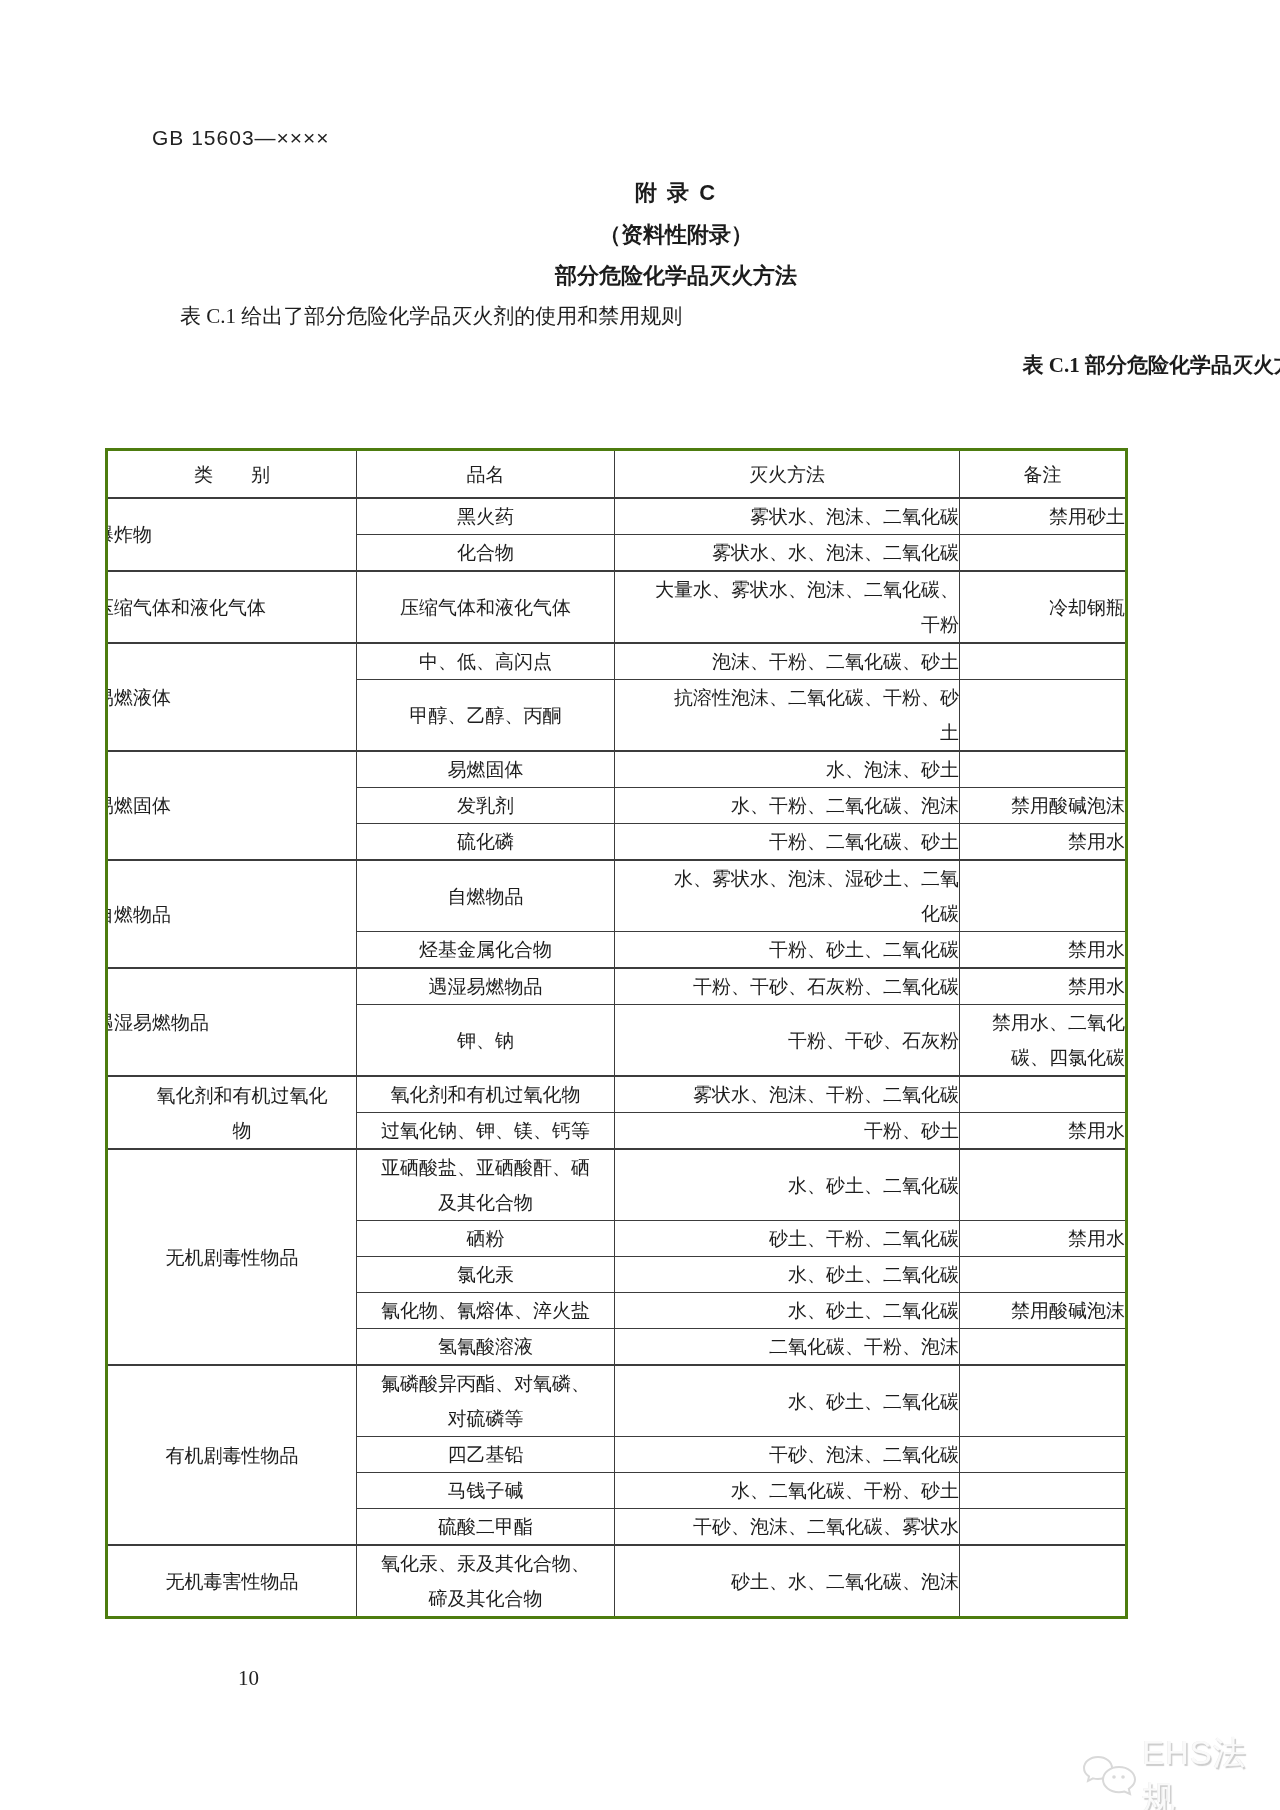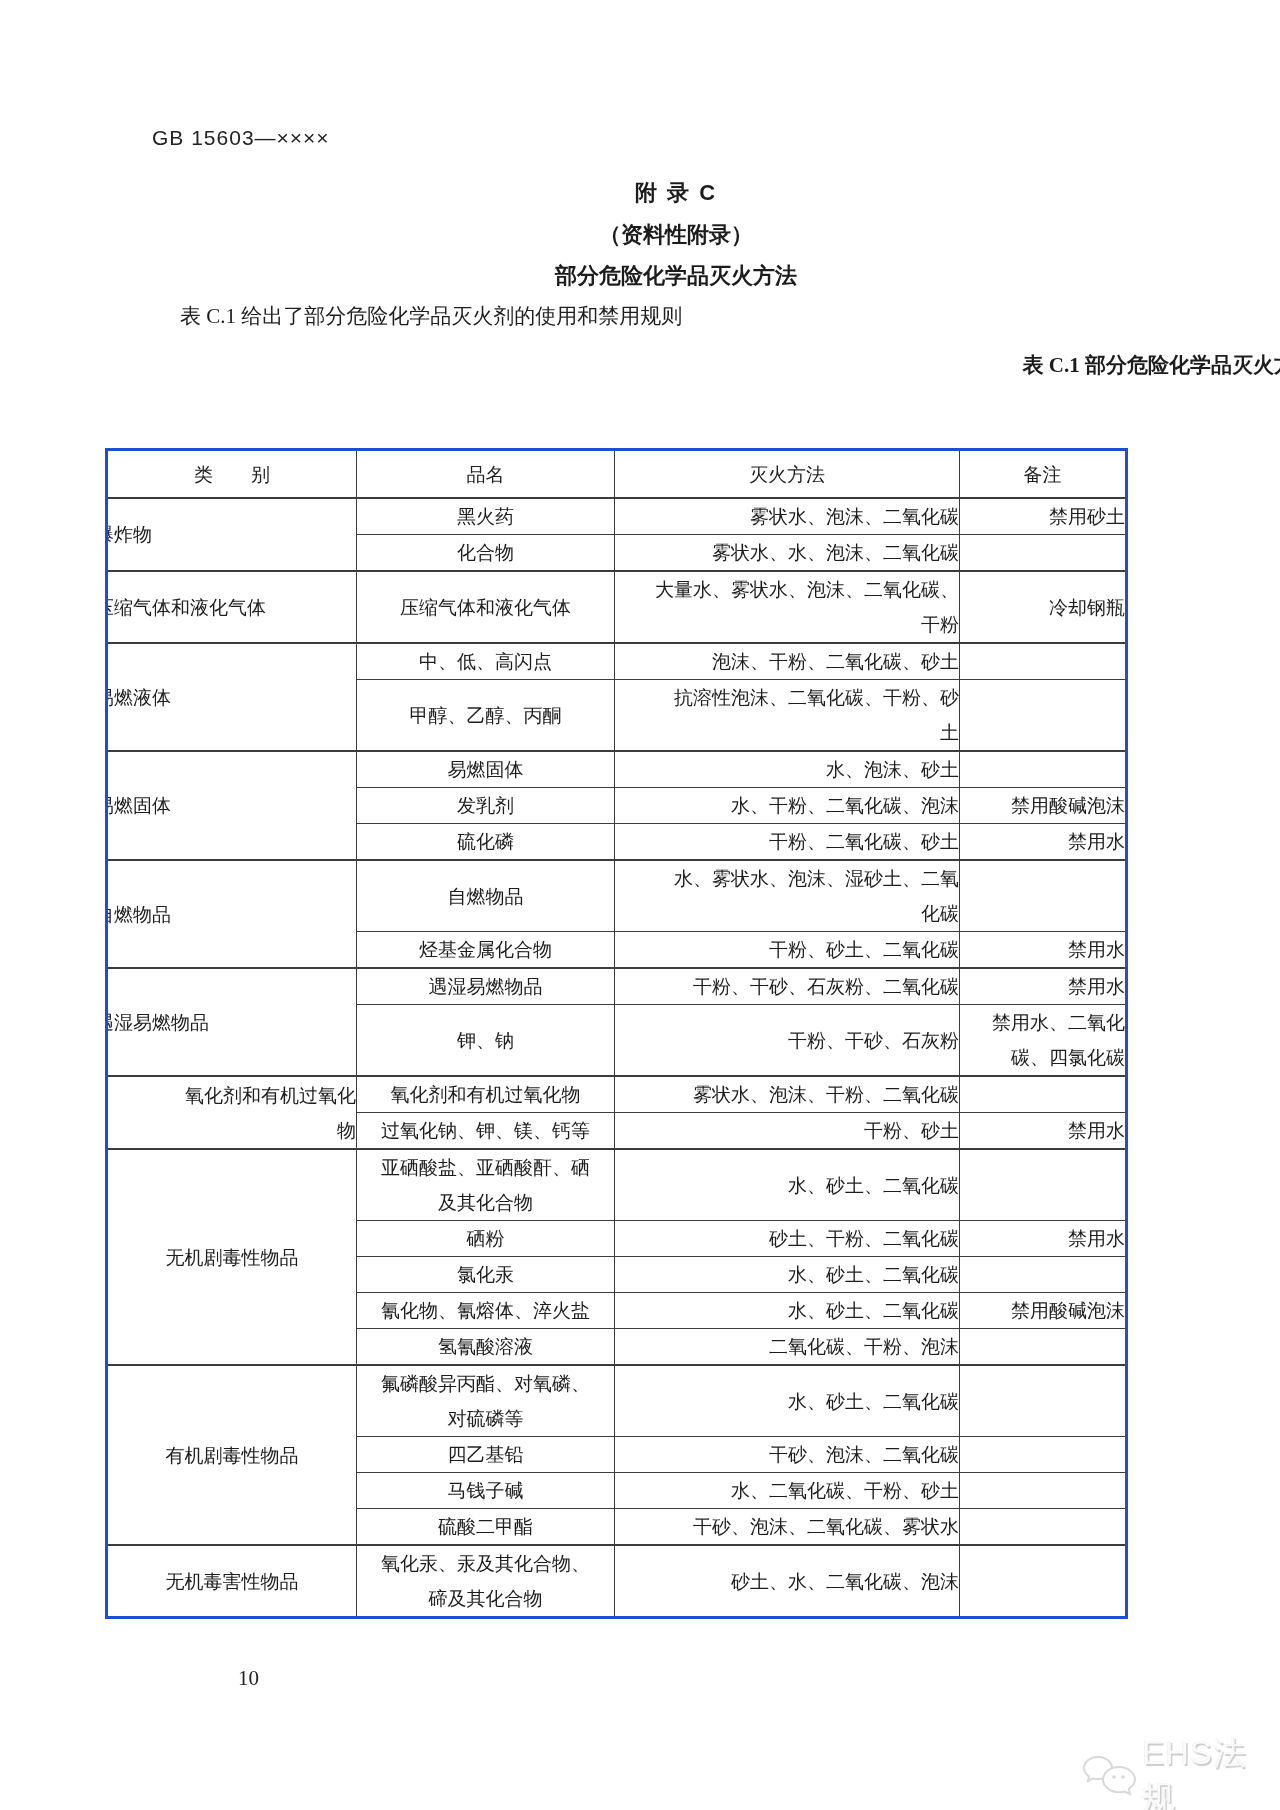--- a/index.html
+++ b/index.html
@@ -22,36 +22,36 @@
   }
   .tbl-caption {
     top:351px; font-size:21px; font-weight:bold;
     font-family:Liberation Serif, serif;
     text-align:right;
   }
   table.fire {
     position:absolute; left:105px; top:448px; width:1020px;
     border-collapse:collapse; table-layout:fixed;
     font-size:19px; color:#1d1d1d;
-    border:3px solid #1d4ed8;
+    border:3px solid #4d7c0f;
   }
   table.fire th, table.fire td {
     border:1.6px solid #3c3c3c;
     line-height:35px; padding:0;
     white-space:pre-line;
     vertical-align:middle;
   }
   table.fire thead th {
     height:46px; font-weight:normal; text-align:center;
   }
   tr.group-start td { border-top-width:2.2px; }
   td.cat  { text-align:center; overflow:hidden; }
   td.cat.clipped { text-align:left; }
   td.cat.clipped .cat-text { display:inline-block; margin-left:-13px; }
-  td.cat.align-left { text-align:right; padding-left:20px; }
+  td.cat.align-left { text-align:center; padding-left:20px; }
   td.name { text-align:center; padding:0 8px; }
   td.method { text-align:right; padding:0 12px; }
   td.note { text-align:right; padding:0 6px; }
   .page-number {
     position:absolute; left:238px; top:1666px; font-size:21px; color:#222;
   }
   .watermark {
     position:absolute; left:1082px; top:1731px;
     display:flex; align-items:center; gap:4px;
   }

